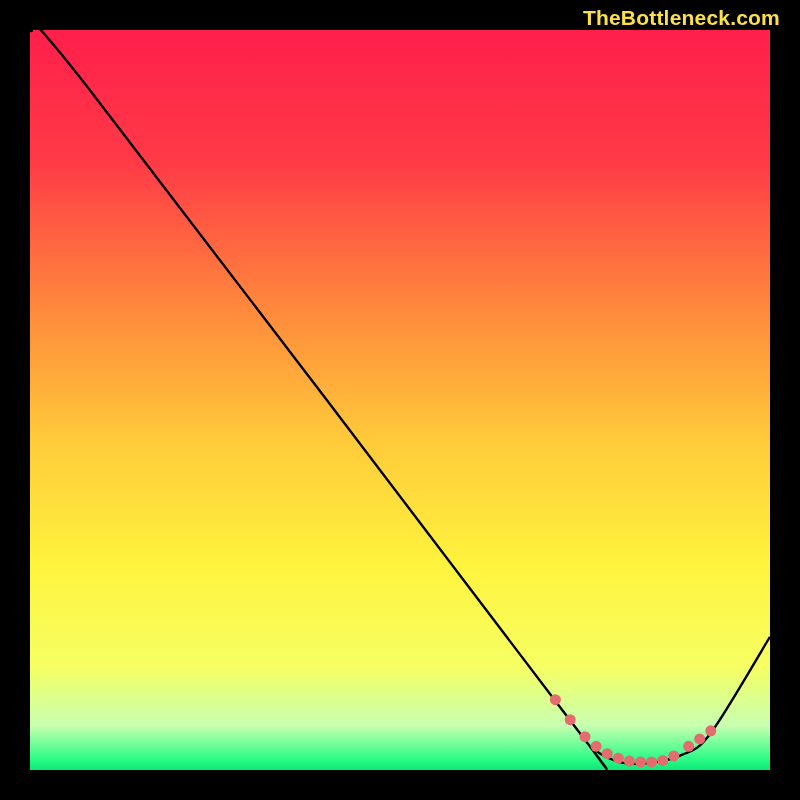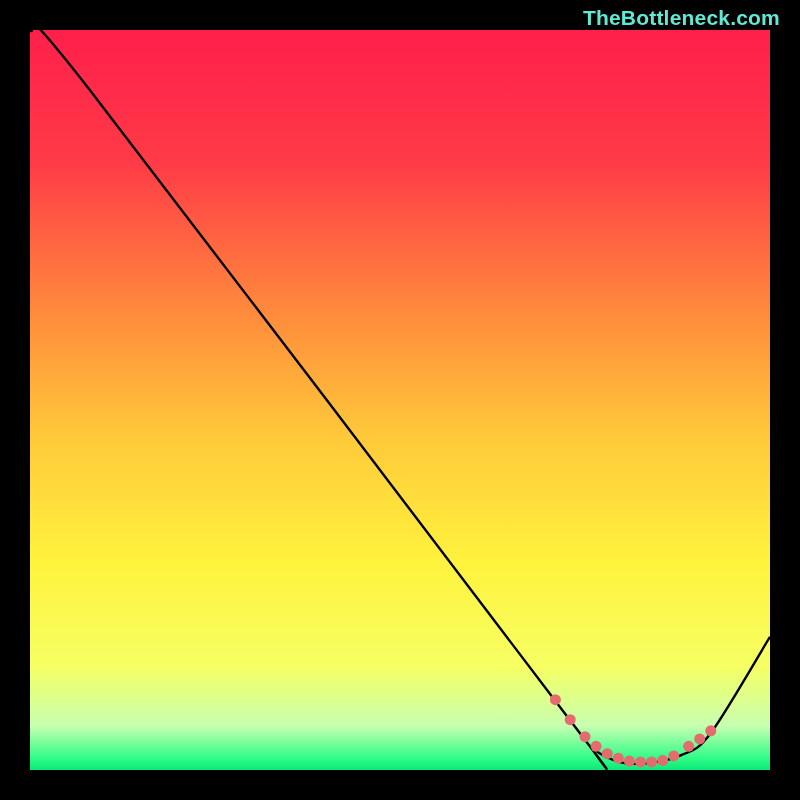--- a/index.html
+++ b/index.html
@@ -26,21 +26,21 @@
   }
   .plot svg {
     display: block;
     width: 740px;
     height: 740px;
   }
   .watermark {
     position: absolute;
     top: 6px;
     right: 20px;
-    color: #5eead4;
+    color: #fde047;
     font-size: 21px;
     font-weight: 600;
     letter-spacing: 0.2px;
     user-select: none;
   }
 </style>
 </head>
 <body>
 
 <div class="stage">

